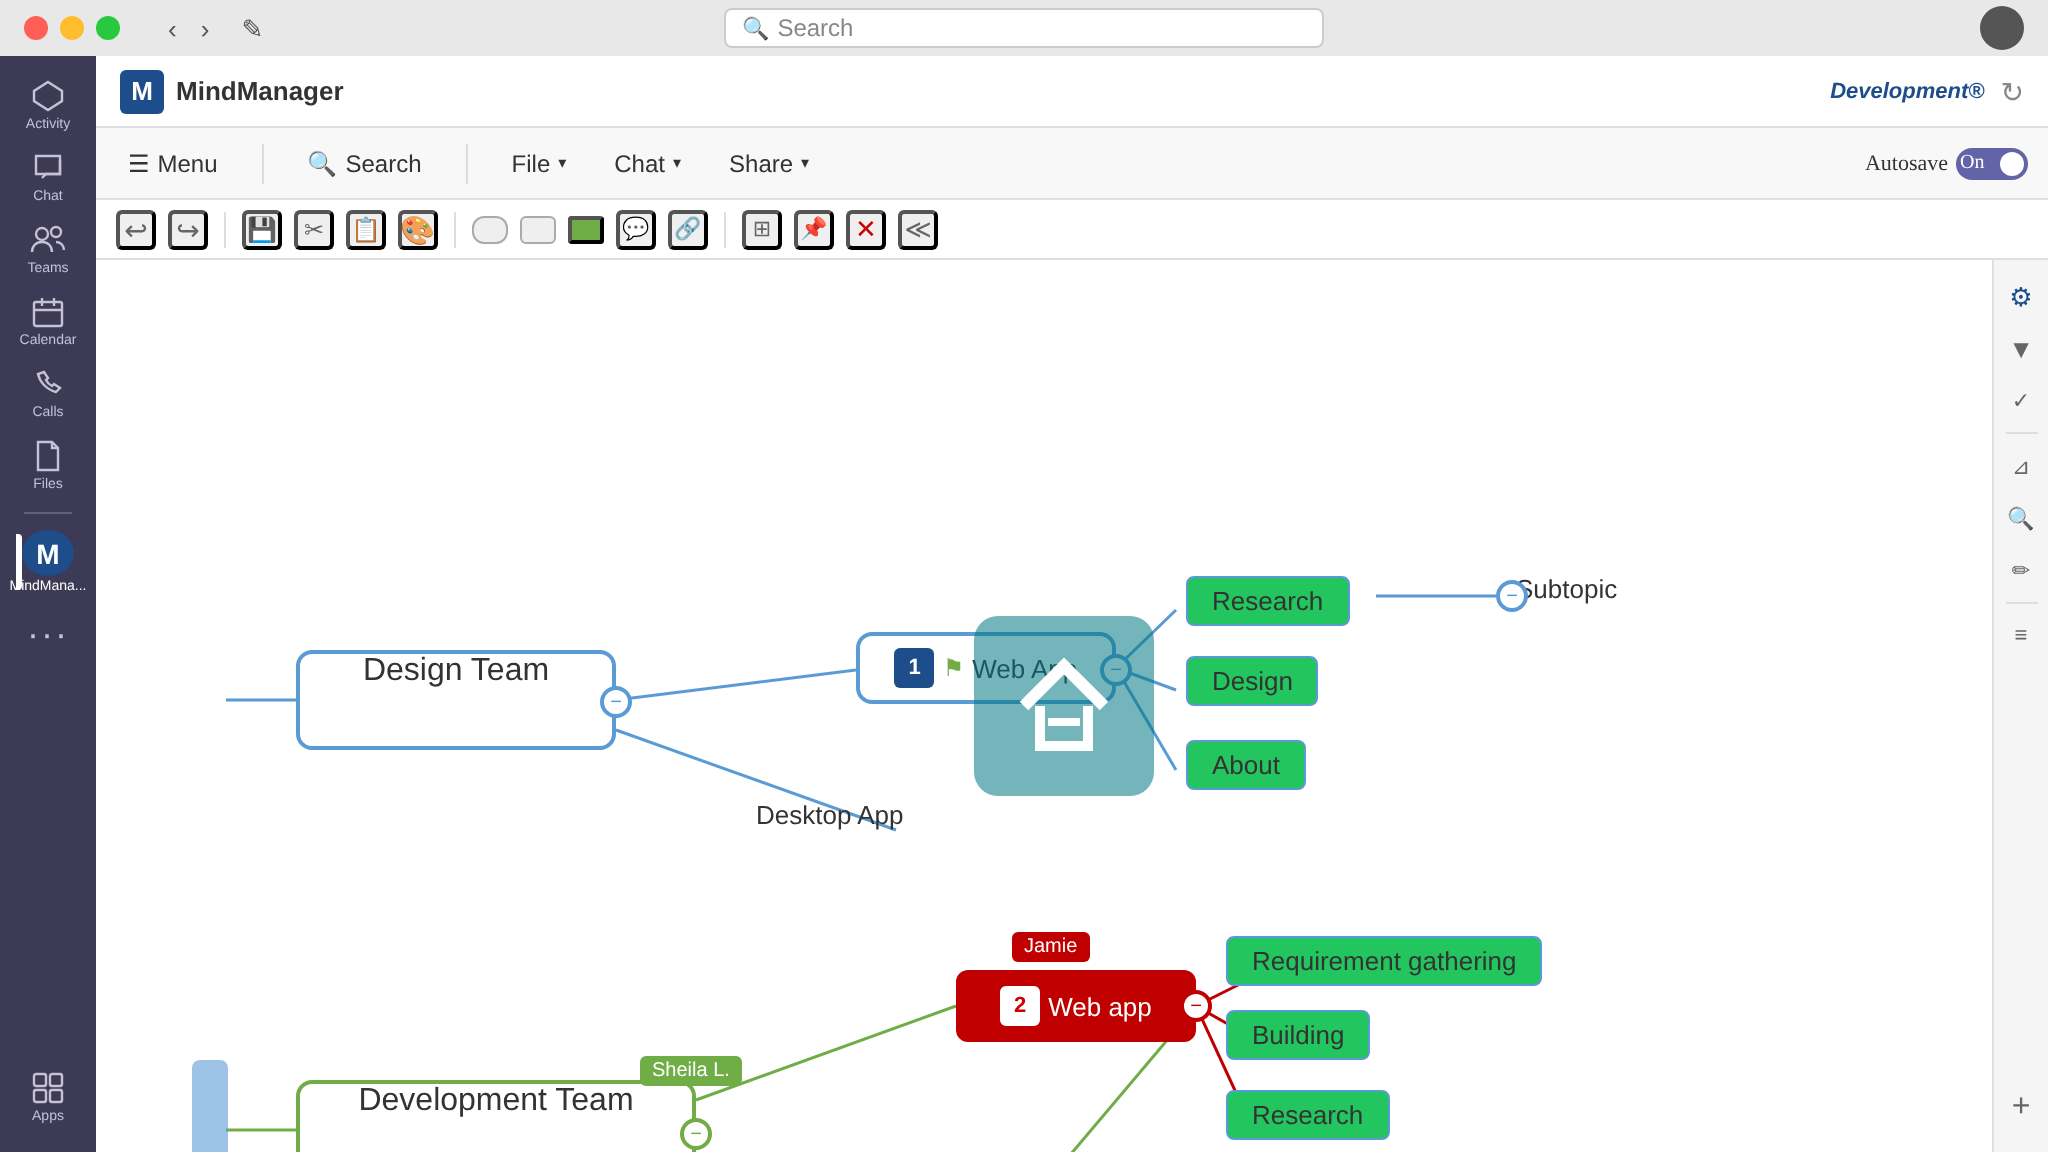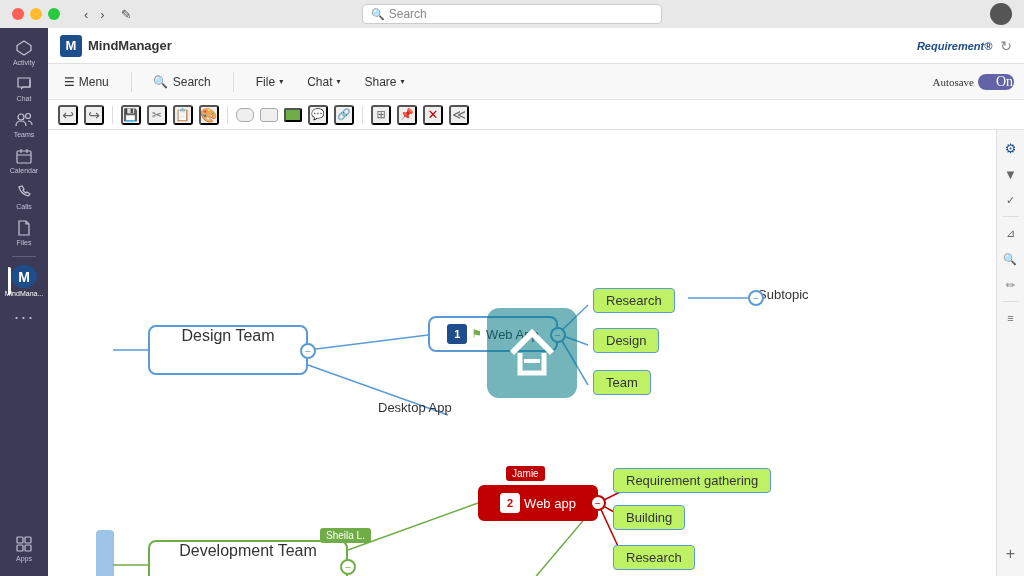--- a/index.html
+++ b/index.html
@@ -73,21 +73,21 @@
     .toolbar-group { display: flex; align-items: center; gap: 2px; }
     .tb-btn { display: flex; align-items: center; gap: 4px; padding: 3px 6px; border-radius: 3px; cursor: pointer; font-size: 12px; color: #333; border: none; background: none; }
     .tb-btn .chevron { font-size: 8px; }
     .tb-separator { width: 1px; height: 20px; background: #ddd; margin: 0 4px; }
     .autosave-badge {
       display: flex; align-items: center; gap: 4px; margin-left: auto;
       font-size: 11px; color: #333; font-family: Liberation Serif, serif;
     }
     .toggle { width: 36px; height: 16px; background: #6264a7; border-radius: 8px; display: flex; align-items: center; padding: 2px; cursor: pointer; }
     .toggle-knob { width: 12px; height: 12px; background: white; border-radius: 50%; margin-left: auto; }
-    .toggle-on { font-size: 14px; color: white; margin-left: 16px; }
+    .toggle-on { font-size: 10px; color: white; margin-left: 0; }
 
     
     .toolbar2 {
       height: 30px; background: white; border-bottom: 1px solid #e0e0e0;
       display: flex; align-items: center; padding: 0 10px; gap: 6px;
     }
     .tb2-btn { width: 20px; height: 20px; display: flex; align-items: center; justify-content: center; cursor: pointer; font-size: 14px; color: #666; border-radius: 3px; }
     .tb2-separator { width: 1px; height: 18px; background: #ddd; margin: 0 2px; }
 
     
@@ -139,21 +139,21 @@
       width: 20px; height: 20px; border-radius: 3px;
       display: flex; align-items: center; justify-content: center;
       font-size: 11px; font-weight: bold; color: white;
       flex-shrink: 0;
     }
     .badge-blue { background: #1e4d8c; }
     .badge-red { background: #c00000; border: 2px solid white; }
 
     
     .mm-topic {
-      position: absolute; background: #bef264; border: 1px solid #5b9bd5;
+      position: absolute; background: #22c55e; border: 1px solid #5b9bd5;
       border-radius: 4px; padding: 4px 12px; font-size: 13px; color: #333;
       white-space: nowrap;
     }
 
     
     .mm-connector-dot {
       position: absolute; width: 16px; height: 16px;
       border: 2px solid #5b9bd5; border-radius: 50%; background: white;
       display: flex; align-items: center; justify-content: center;
       font-size: 10px; color: #5b9bd5;
@@ -302,21 +302,21 @@
 <div class="app-container">
 
   <div class="app-titlebar">
     <div class="app-logo">
       <div class="app-logo-icon">
         <span class="app-logo-m">M</span>
       </div>
       <span class="app-title">MindManager</span>
     </div>
     <div class="app-top-right">
-      <span style="font-size:11px; color:#1e4d8c; font-style:italic; font-weight:600; margin-right:8px;">Requirement®</span>
+      <span style="font-size:11px; color:#1e4d8c; font-style:italic; font-weight:600; margin-right:8px;">Development®</span>
       <span style="font-size:14px; color:#888; cursor:pointer;">↻</span>
     </div>
   </div>
 
   <div class="toolbar">
     <div class="toolbar-group">
       <button class="tb-btn">
         <span>☰</span>
         <span>Menu</span>
       </button>
@@ -427,21 +427,21 @@
         <span>Desktop App</span>
       </div>
 
       <div class="mm-topic" style="left:545px; top:158px;">
         <span>Research</span>
       </div>
       <div class="mm-topic" style="left:545px; top:198px;">
         <span>Design</span>
       </div>
       <div class="mm-topic" style="left:545px; top:240px;">
-        <span>Team</span>
+        <span>About</span>
       </div>
 
       <div class="mm-subtopic" style="left:710px; top:157px;">
         <span>Subtopic</span>
       </div>
 
       <div class="mm-connector-dot" style="left:700px; top:160px;">−</div>
 
       <div class="mm-node mm-node-dev-team">
         <span>Development Team</span>

